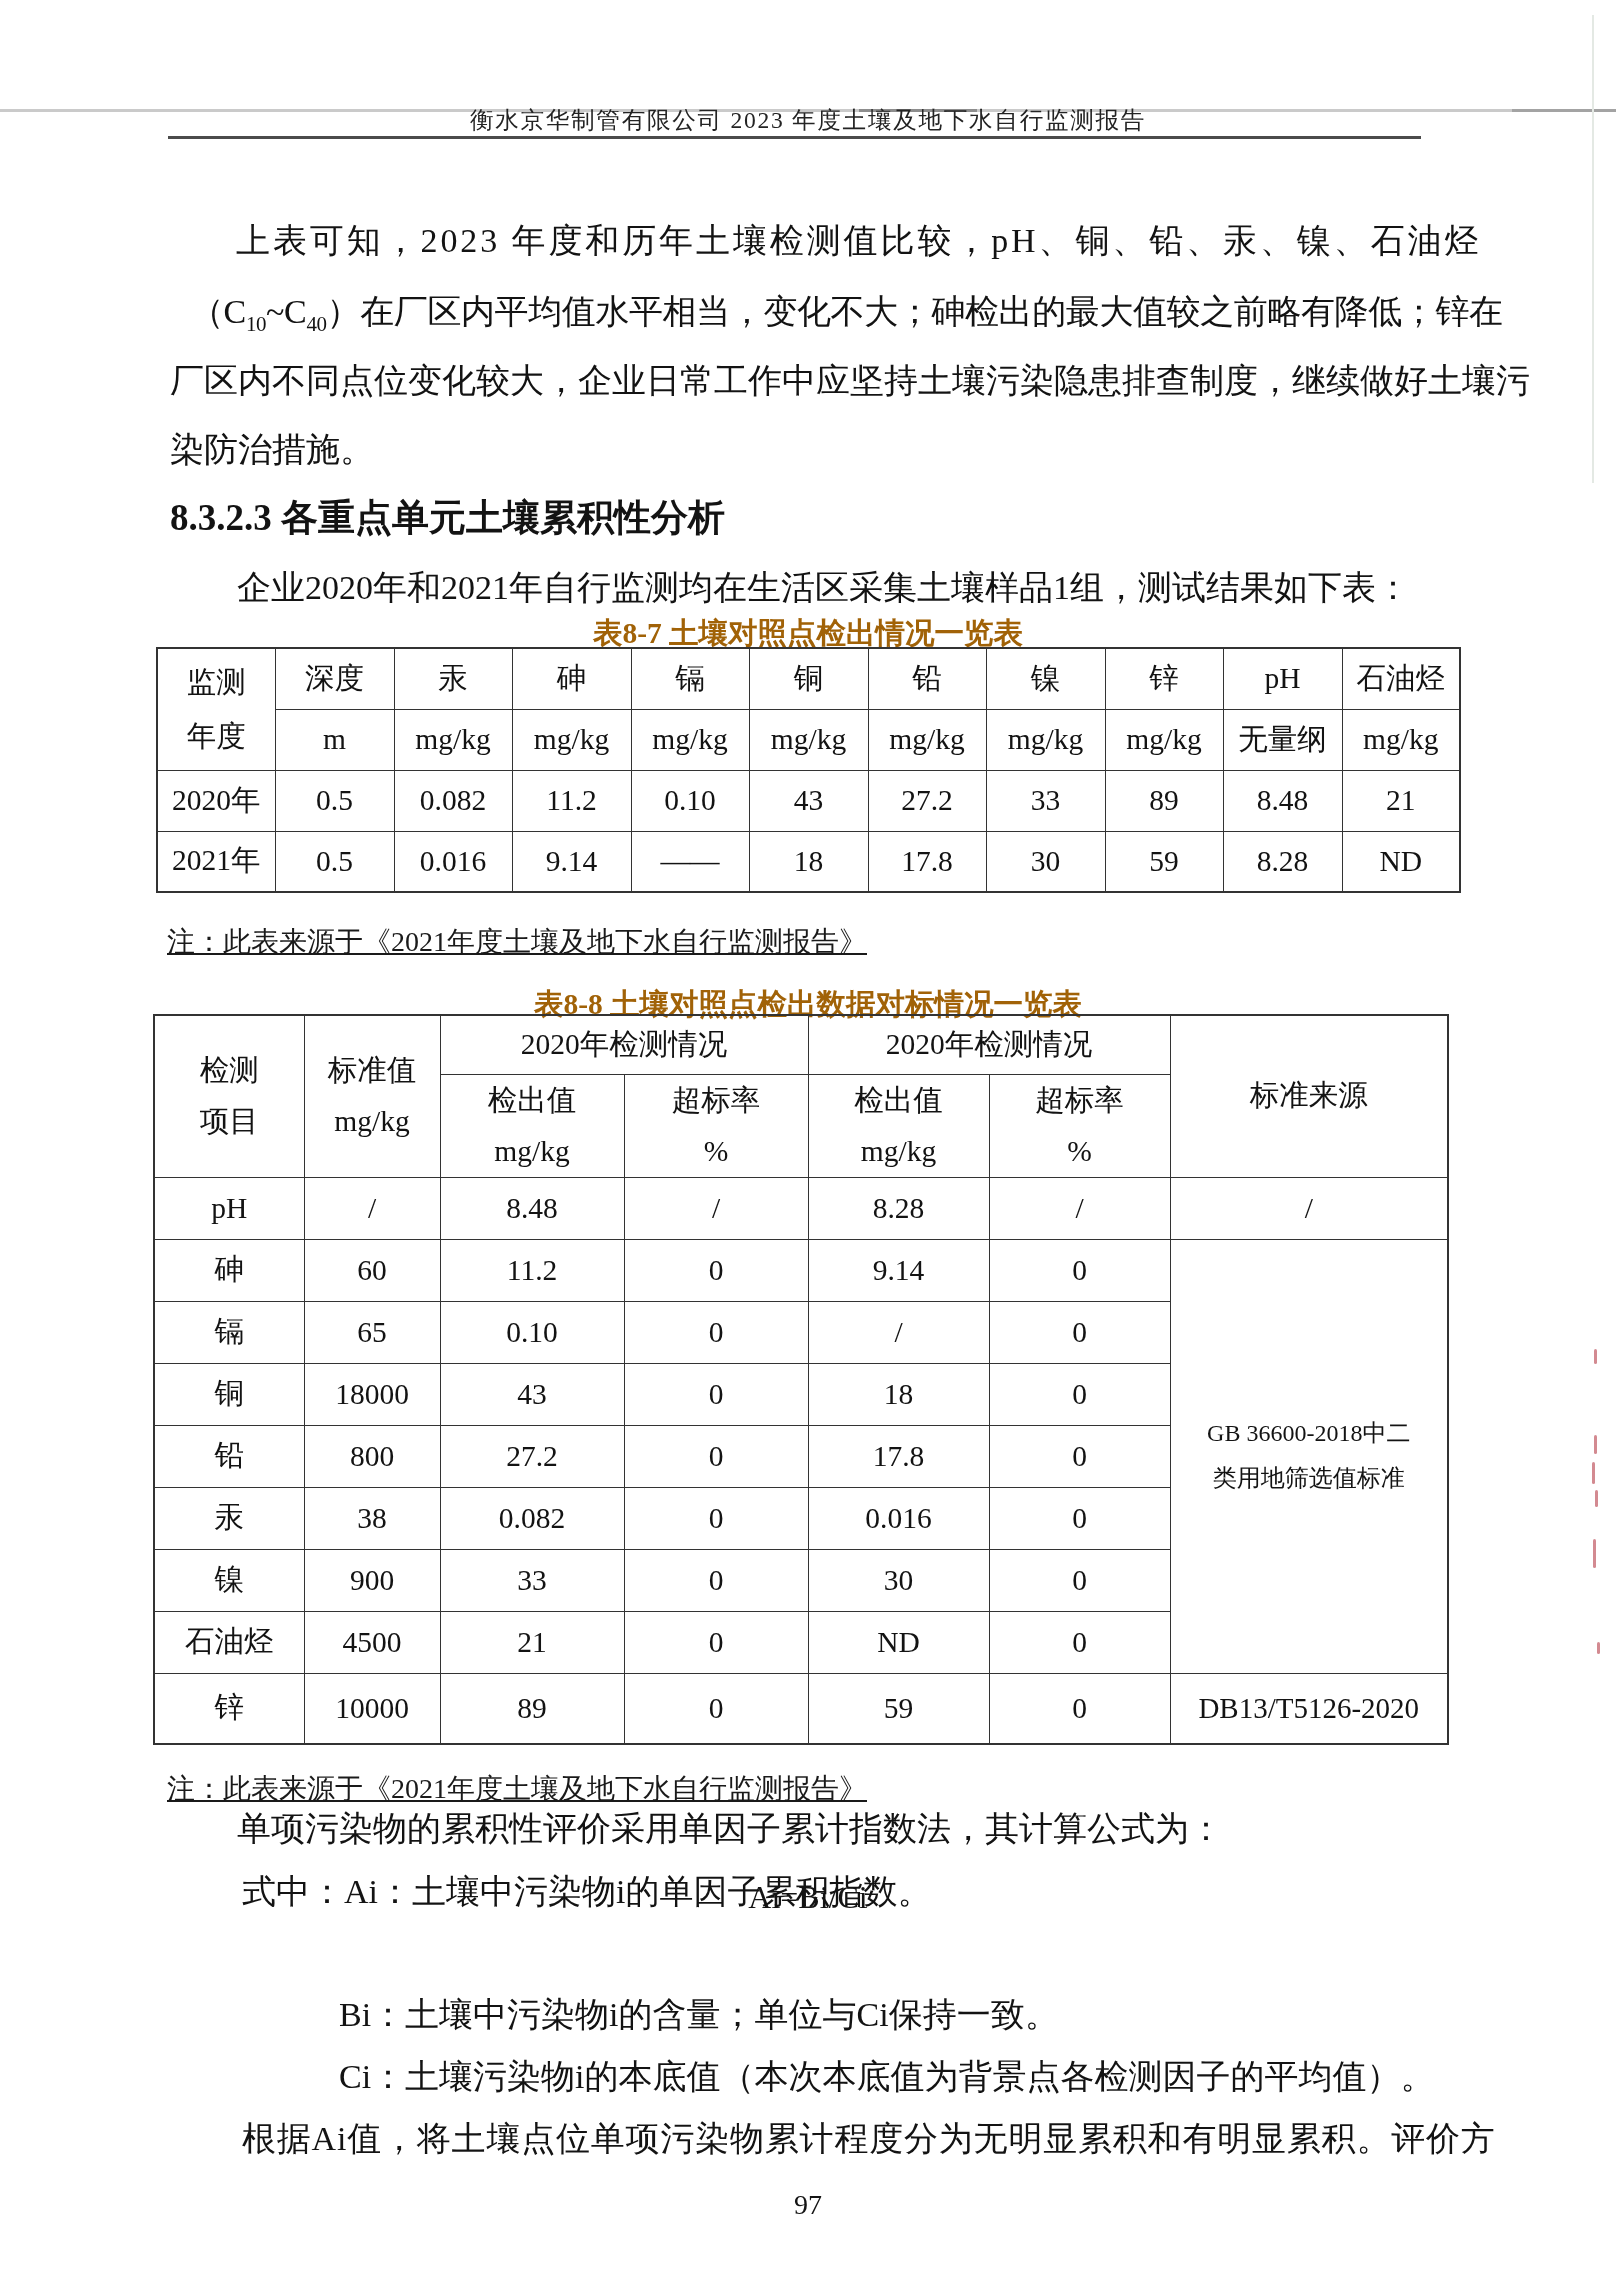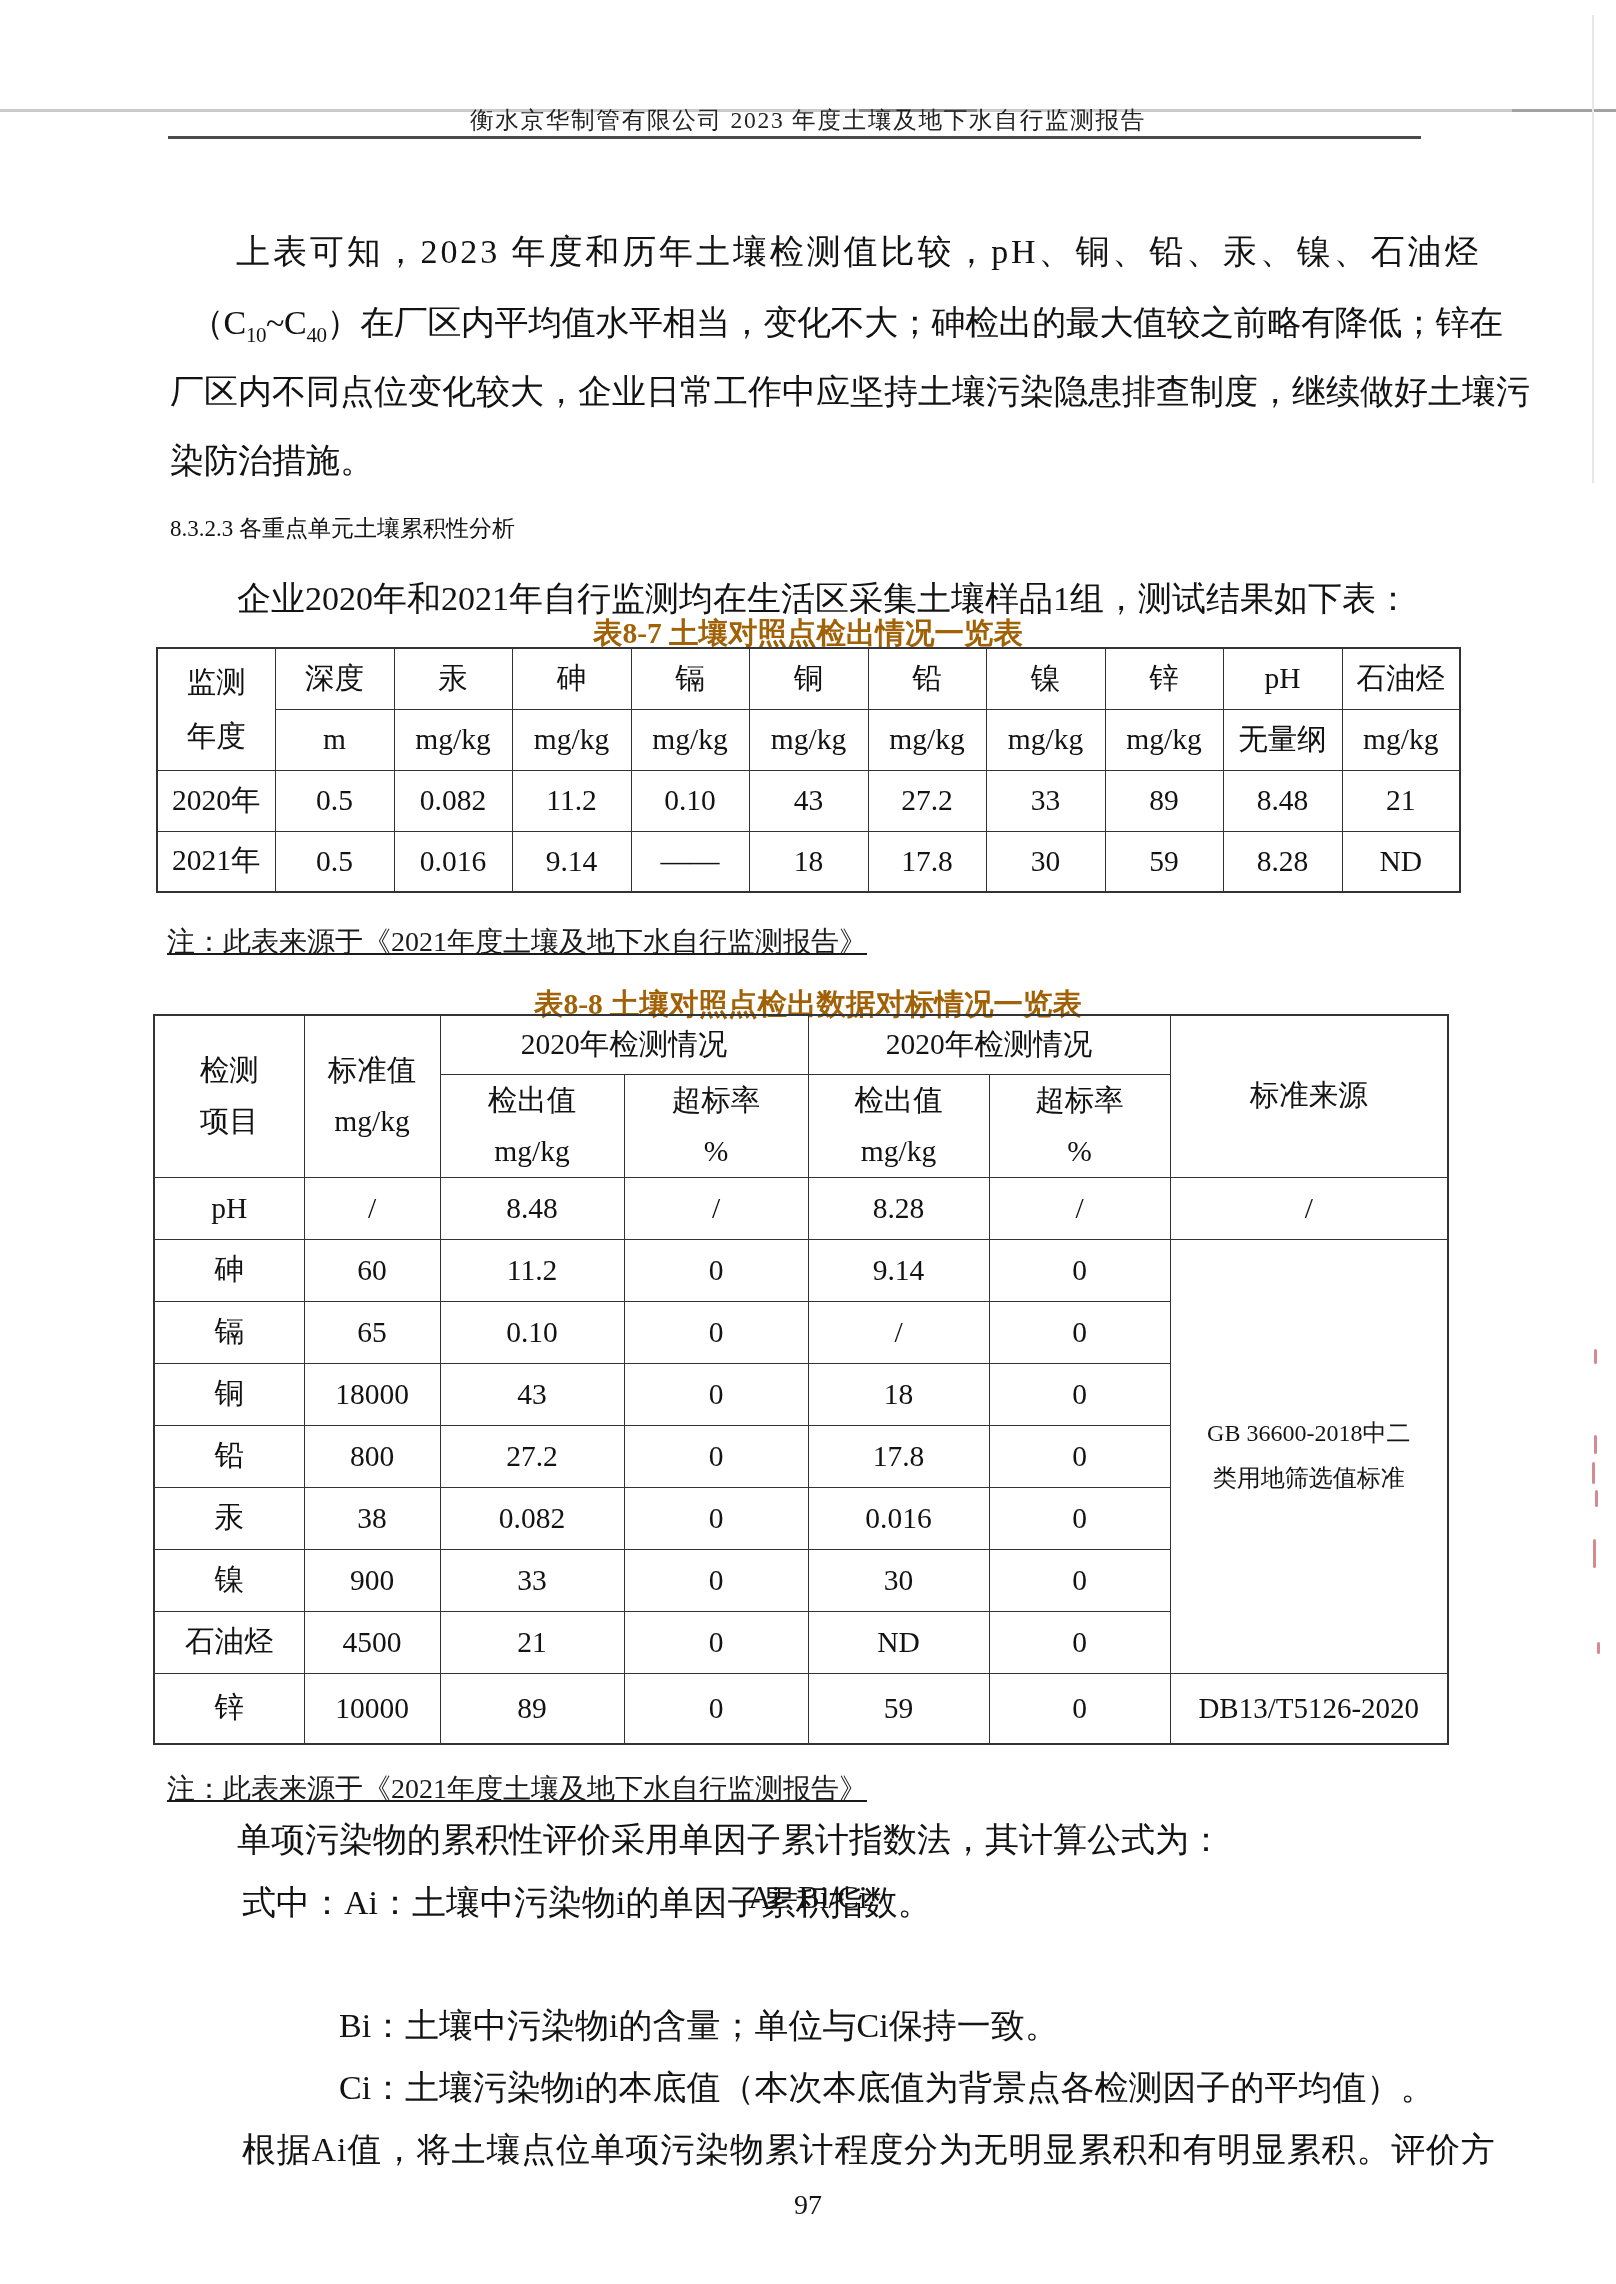--- a/index.html
+++ b/index.html
@@ -6,22 +6,22 @@
   body{width:1616px;height:2284px;font-family:"Liberation Serif","DejaVu Serif",serif;color:#141414;}
   .page{position:relative;width:1616px;height:2284px;background:#fff;overflow:hidden;}
   .abs{position:absolute;}
   
   .rule-light{top:109px;left:0;width:1616px;height:2.5px;background:#cacaca;}
   .rule-seg1{top:109px;left:859px;width:118px;height:2.5px;background:#8d8d8d;}
   .rule-seg2{top:109px;left:1512px;width:104px;height:2.5px;background:#a3a3a3;}
   .header-title{top:104px;left:0;width:1616px;text-align:center;font-size:23.6px;letter-spacing:1.7px;color:#232323;white-space:nowrap;}
   .rule-title{top:136px;left:168px;width:1253px;height:3.4px;background:#4b4b4b;}
   
-  .p-line{font-size:34px;line-height:37px;white-space:nowrap;color:#131313;margin-top:11px;}
-  .heading{font-weight:normal;font-size:23px;}
+  .p-line{font-size:34px;line-height:37px;white-space:nowrap;color:#131313;}
+  .heading{font-weight:bold;font-size:37px;}
   .note-line{font-size:28px;line-height:32px;white-space:nowrap;color:#1a1a1a;text-decoration:underline;}
   .caption{width:1616px;left:0;text-align:center;font-weight:bold;font-size:29.5px;white-space:nowrap;color:#a16207;}
   .center-line{width:1616px;left:0;text-align:center;white-space:nowrap;}
   sub.cs{font-size:21px;}
   
   table.doc{border-collapse:collapse;table-layout:fixed;font-size:29.5px;color:#131313;}
   table.doc td{border:1.7px solid #333;text-align:center;vertical-align:middle;padding:0;overflow:hidden;}
   table.t1{width:1301px;border:2.5px solid #333;}
   table.t2{width:1295px;border:2.5px solid #333;}
   tr.h72{height:61px;} tr.d72{height:61px;}

